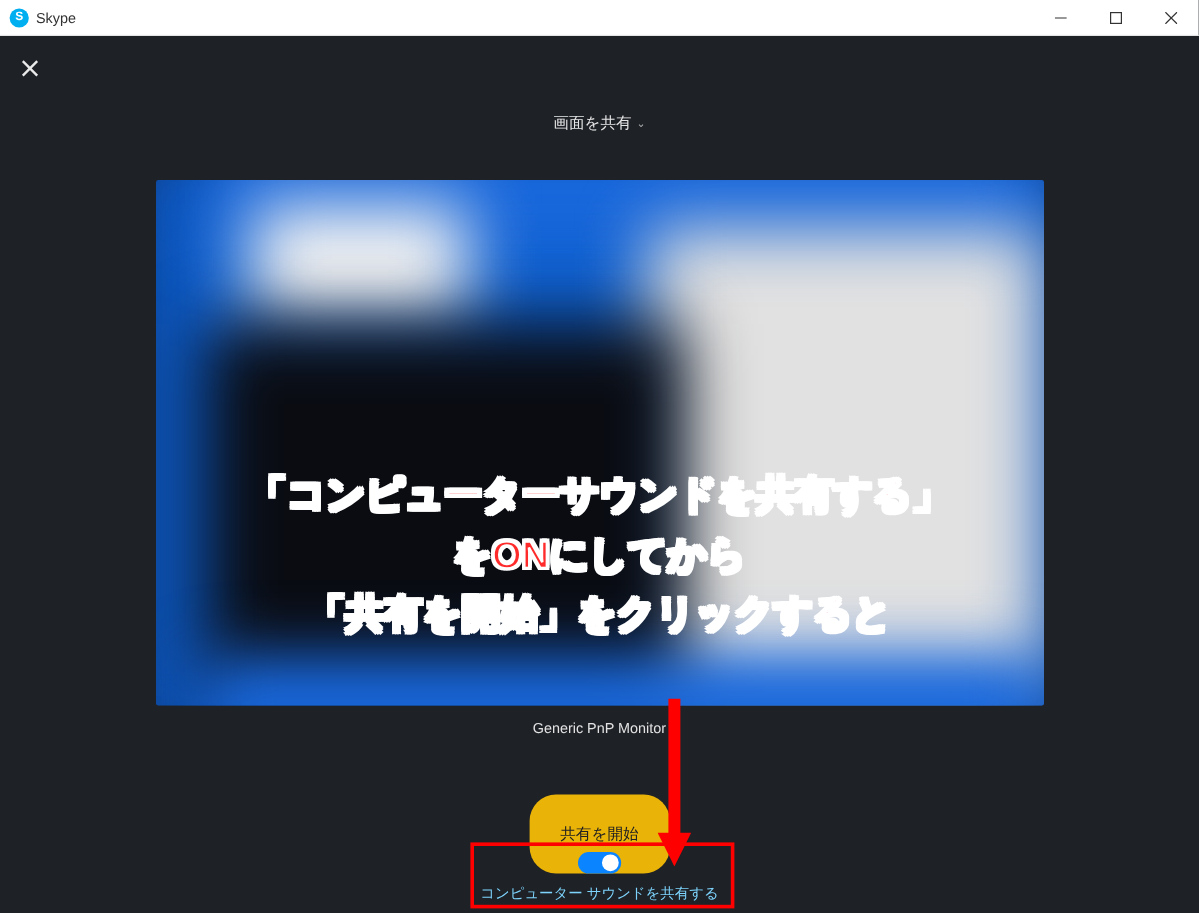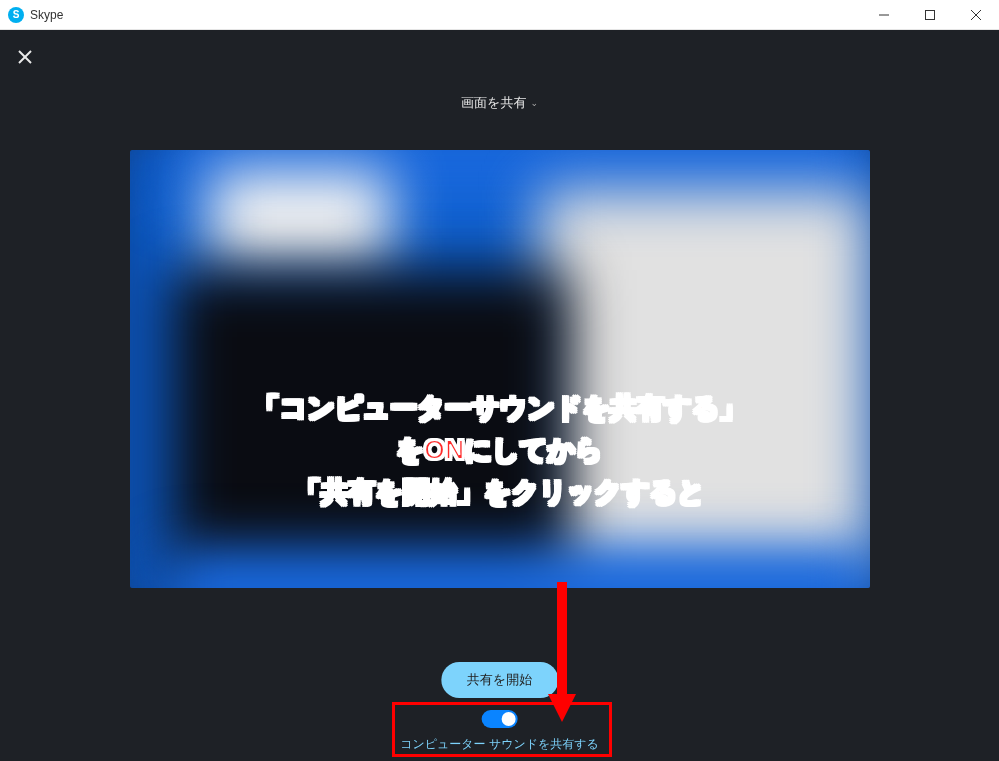--- a/index.html
+++ b/index.html
@@ -125,25 +125,25 @@
     color: #e2e2e2;
     font-size: 12px;
     margin-top: 12px;
   }
 
   .start-share-btn {
     position: absolute;
     top: 632px;
     left: 50%;
     transform: translateX(-50%);
-    background: #7dd3fc;
+    background: #eab308;
     color: #222;
     border: none;
     border-radius: 22px;
-    padding: 9px 26px;
+    padding: 24px 26px;
     font-size: 13px;
     font-weight: 500;
     cursor: pointer;
   }
 
   .sound-toggle-area {
     position: absolute;
     top: 680px;
     left: 50%;
     transform: translateX(-50%);
@@ -177,21 +177,21 @@
     position: absolute;
     top: 358px;
     left: 50%;
     transform: translateX(-50%);
     width: 720px;
     text-align: center;
     z-index: 20;
     pointer-events: none;
   }
   .annotation-text .line {
-    font-size: 27px;
+    font-size: 32px;
     font-weight: 800;
     color: #ff2a2a;
     -webkit-text-stroke: 2px #ffffff;
     text-shadow:
       -2px -2px 0 #fff, 2px -2px 0 #fff,
       -2px 2px 0 #fff, 2px 2px 0 #fff,
       -2px 0 0 #fff, 2px 0 0 #fff,
       0 -2px 0 #fff, 0 2px 0 #fff;
     line-height: 1.55;
     white-space: nowrap;
@@ -261,20 +261,21 @@
   <div class="preview-wrap">
     <div class="preview">
       <div class="blur-layer bg1"></div>
       <div class="blur-layer bg2"></div>
       <div class="blur-layer box-blue-top"></div>
       <div class="blur-layer box-white1"></div>
       <div class="blur-layer box-white2"></div>
       <div class="blur-layer box-dark"></div>
       <div class="blur-layer box-blue-bot"></div>
     </div>
+    <div class="monitor-label">Generic PnP Monitor</div>
   </div>
 
   <button class="start-share-btn">共有を開始</button>
 
   <div class="sound-toggle-area">
     <div class="toggle">
       <div class="toggle-knob"></div>
     </div>
     <div class="sound-label">コンピューター サウンドを共有する</div>
   </div>

